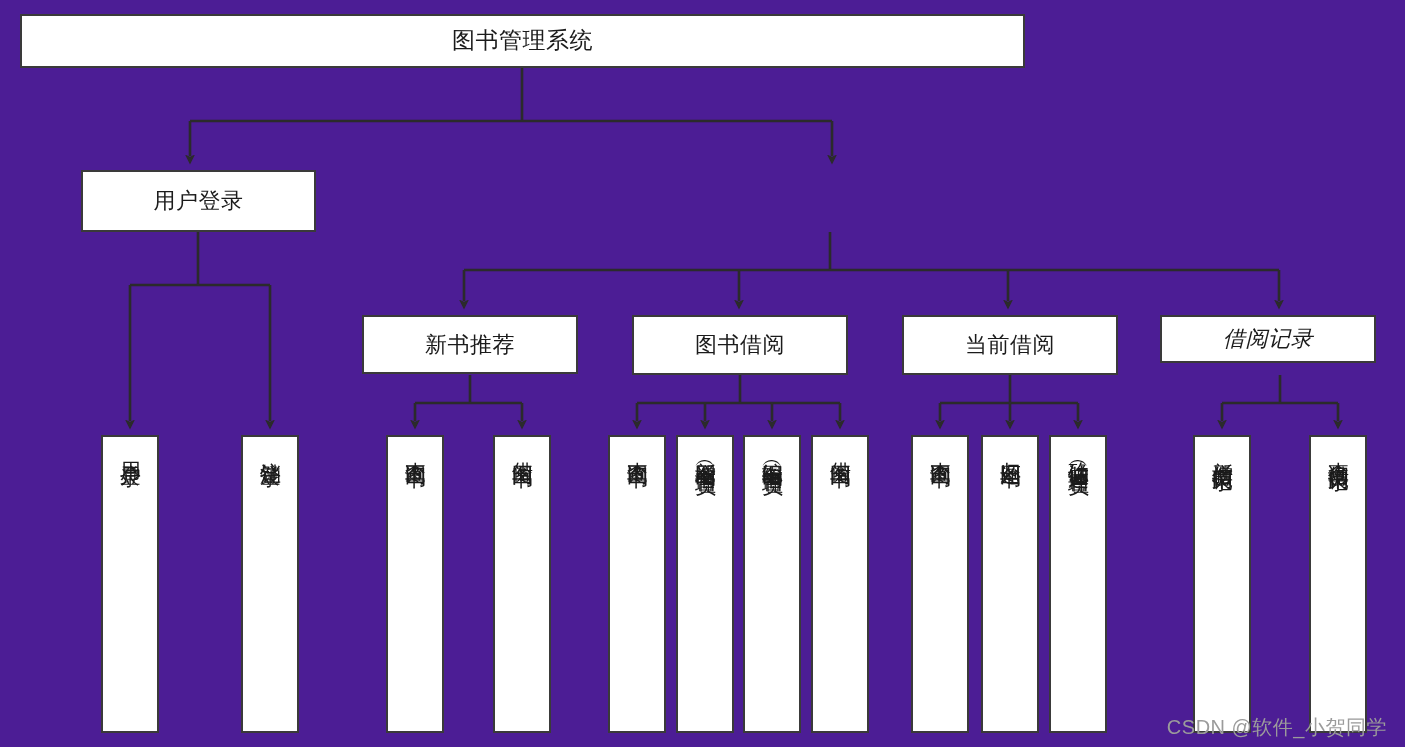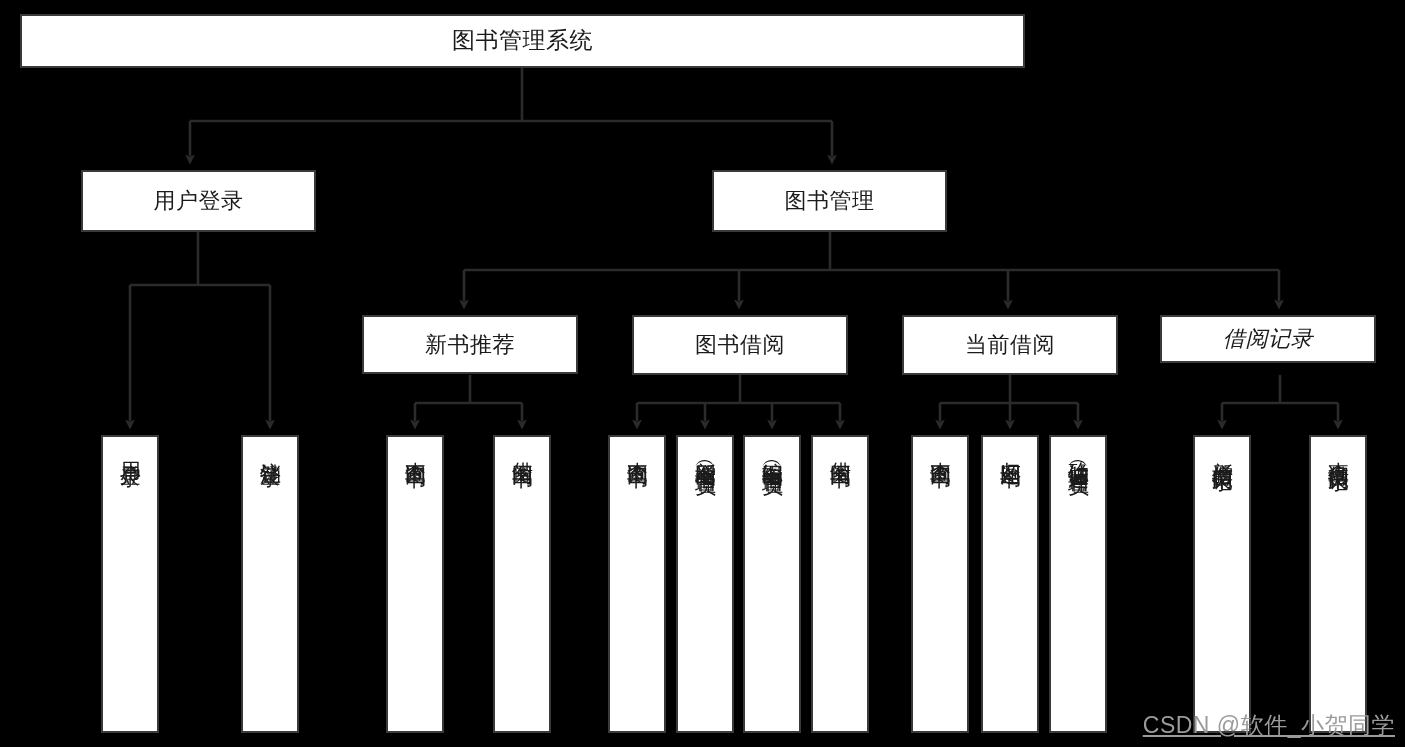--- a/index.html
+++ b/index.html
@@ -7,21 +7,21 @@
     padding: 0;
     background: #ffffff;
   }
   body {
     font-family: "Liberation Sans", "DejaVu Sans", sans-serif;
   }
   #canvas {
     position: relative;
     width: 1405px;
     height: 747px;
-    background: #000000;
+    background: #4c1d95;
     overflow: hidden;
   }
   svg#wires {
     position: absolute;
     left: 0;
     top: 0;
     width: 1405px;
     height: 747px;
   }
   .node {
@@ -51,28 +51,27 @@
     text-orientation: upright;
     -webkit-writing-mode: vertical-rl;
     font-size: 21px;
     letter-spacing: 2px;
     white-space: nowrap;
   }
   .node.root .label { font-size: 23px; }
 
   #watermark {
     position: absolute;
-    right: 10px;
+    right: 18px;
     bottom: 6px;
-    font-size: 23px;
+    font-size: 20px;
     color: #9b9b9b;
     letter-spacing: 0.5px;
     z-index: 8;
     white-space: nowrap;
-    text-decoration: underline;
   }
 </style>
 </head>
 <body>
 
 <div id="canvas">
 
   <svg id="wires" viewBox="0 0 1405 747">
     <defs>
       <marker id="arrow" markerWidth="12" markerHeight="12" refX="1.5" refY="5" orient="auto" markerUnits="userSpaceOnUse">
@@ -125,23 +124,20 @@
     </g>
   </svg>
 
   <div class="node root" style="left:20px; top:14px; width:1005px; height:54px;">
     <span class="label">图书管理系统</span>
   </div>
 
   <div class="node" style="left:81px; top:170px; width:235px; height:62px;">
     <span class="label">用户登录</span>
   </div>
-  <div class="node" style="left:712px; top:170px; width:235px; height:62px;">
-    <span class="label">图书管理</span>
-  </div>
 
   <div class="node" style="left:362px; top:315px; width:216px; height:59px;">
     <span class="label">新书推荐</span>
   </div>
   <div class="node" style="left:902px; top:315px; width:216px; height:60px;">
     <span class="label">当前借阅</span>
   </div>
   <div class="node" style="left:632px; top:315px; width:216px; height:60px;">
     <span class="label">图书借阅</span>
   </div>

